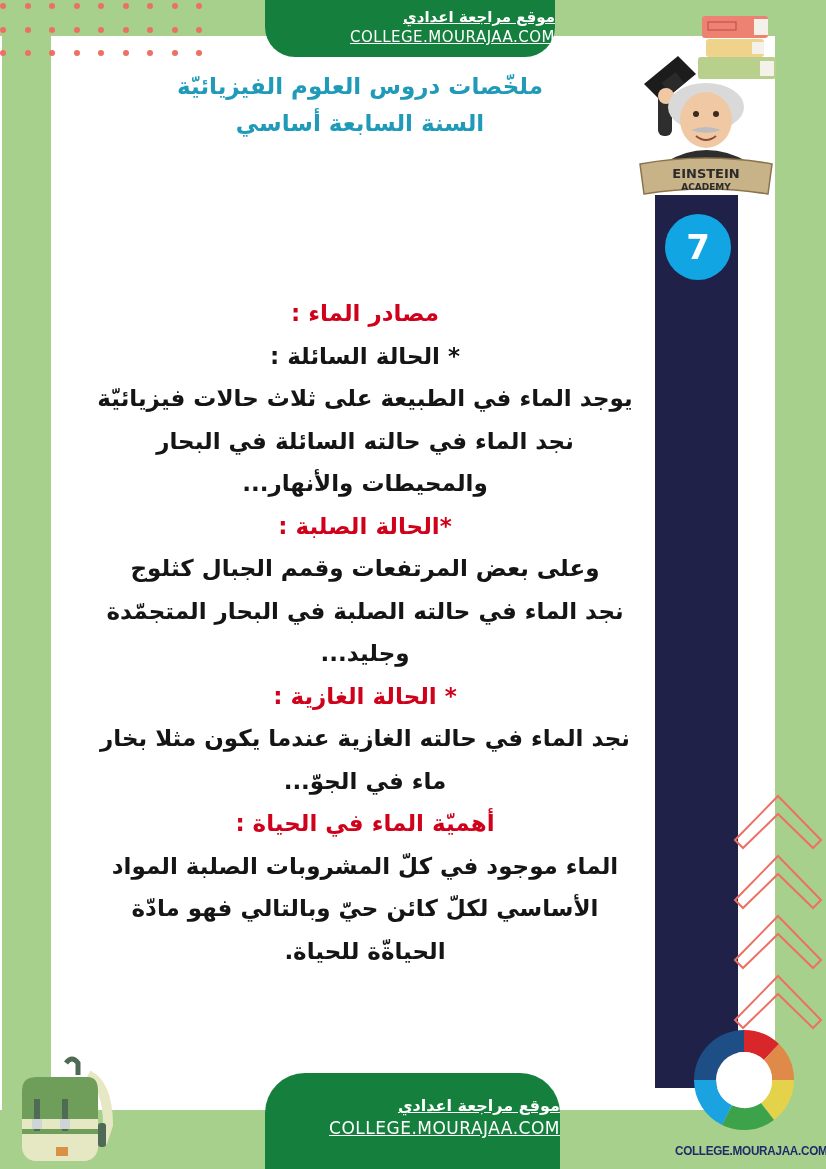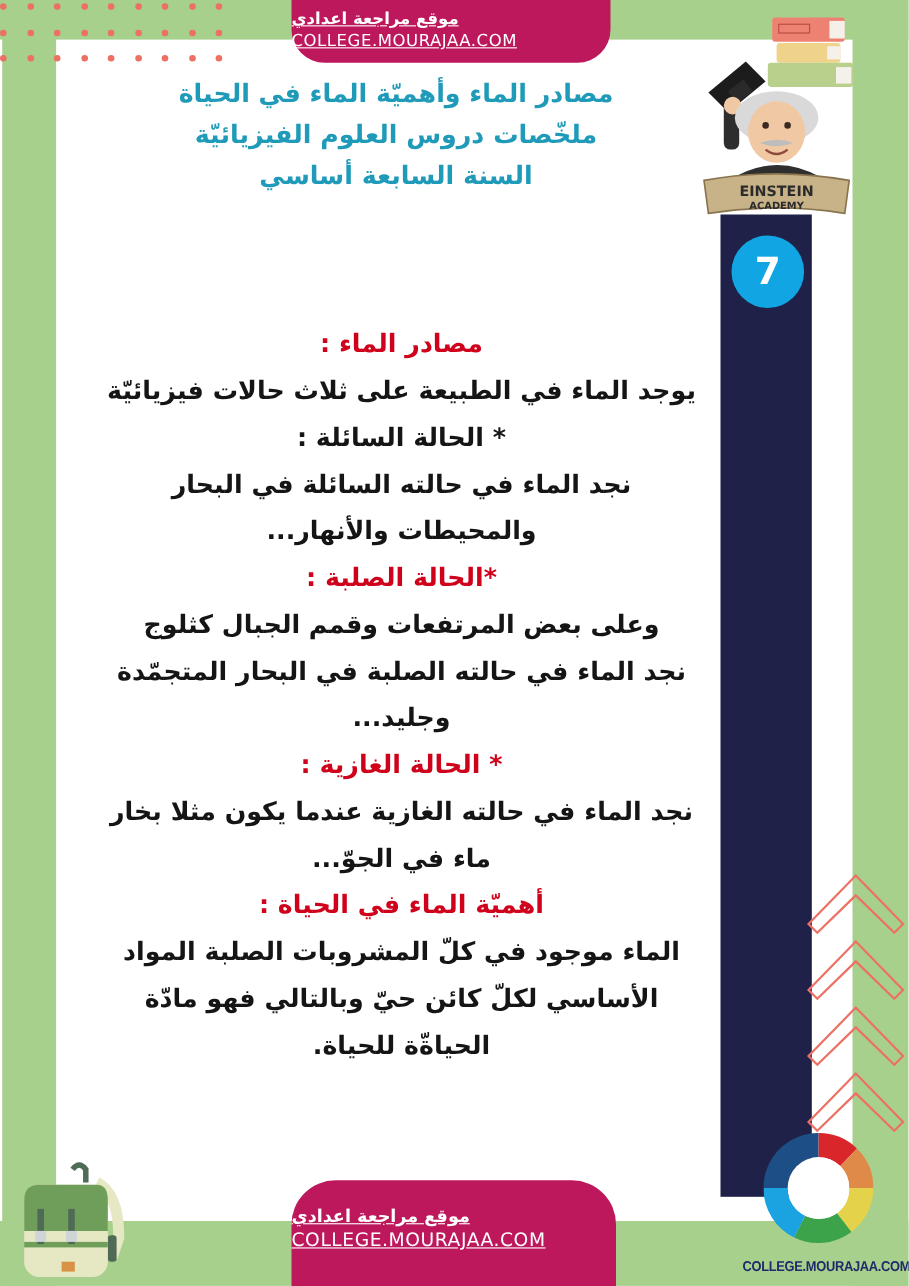--- a/index.html
+++ b/index.html
@@ -7,21 +7,21 @@
     body { position: relative; font-family: "DejaVu Sans", sans-serif; }
 
     .green { background: #a8d08d; position: absolute; }
     #top-band { left: 0; top: 0; width: 826px; height: 36px; }
     #left-strip { left: 2px; top: 0; width: 49px; height: 1169px; }
     #right-strip { left: 775px; top: 0; width: 51px; height: 1169px; }
     #bottom-band { left: 0; top: 1110px; width: 826px; height: 59px; }
     .dot { width: 6px; height: 6px; border-radius: 50%; background: #ec7063; position: absolute; }
 
     .url-tab {
-      position: absolute; background: #be185d; color: #fff; text-align: left;
+      position: absolute; background: #15803d; color: #fff; text-align: right;
       border-radius: 40px 40px 0 0;
     }
     #header-tab { left: 265px; top: 0; width: 290px; height: 57px; border-radius: 0 0 30px 30px; padding-top: 8px; }
     #footer-tab { left: 265px; top: 1073px; width: 295px; height: 96px; padding-top: 22px; }
     .url-tab .ar { font-size: 15px; font-weight: bold; text-decoration: underline; direction: rtl; line-height: 19px; }
     .url-tab .en { font-family: "DejaVu Sans", sans-serif; font-size: 15px; text-decoration: underline; letter-spacing: 0.5px; line-height: 20px; }
     #footer-tab .ar { font-size: 16px; line-height: 22px; }
     #footer-tab .en { font-size: 17px; line-height: 22px; }
 
     #title-block {
@@ -91,21 +91,20 @@
     <span class="dot" style="left: 171.5px; top: 50px;"></span>
     <span class="dot" style="left: 196px; top: 50px;"></span>
   </div>
 
 <div id="header-tab" class="url-tab">
   <div class="ar">موقع مراجعة اعدادي</div>
   <div class="en">COLLEGE.MOURAJAA.COM</div>
 </div>
 
 <div id="title-block">
-  <div>مصادر الماء وأهميّة الماء في الحياة</div>
   <div>ملخّصات دروس العلوم الفيزيائيّة</div>
   <div>السنة السابعة أساسي</div>
 </div>
 
 <svg id="einstein" viewBox="0 0 140 185">
 
   <rect x="66" y="4" width="66" height="22" rx="3" fill="#ee8272"></rect>
   <rect x="118" y="7" width="14" height="16" fill="#f4f1ea"></rect>
   <rect x="72" y="10" width="28" height="8" fill="none" stroke="#b84a3e" stroke-width="1"></rect>
   <rect x="70" y="27" width="58" height="18" rx="3" fill="#f0d38a"></rect>
@@ -132,22 +131,22 @@
   <path d="M4 152 Q70 140 136 152 L132 182 Q70 172 8 182Z" fill="#c8b287" stroke="#8a744e" stroke-width="1.5"></path>
   <text x="70" y="166" text-anchor="middle" font-family="DejaVu Sans, sans-serif" font-weight="bold" font-size="13" fill="#2b2b2b">EINSTEIN</text>
   <text x="70" y="178" text-anchor="middle" font-family="DejaVu Sans, sans-serif" font-weight="bold" font-size="9" fill="#2b2b2b">ACADEMY</text>
 </svg>
 
 <div id="navy-bar"></div>
 <div id="page-number">7</div>
 
 <div id="content">
     <div class="h">مصادر الماء :</div>
+    <div class="p">* الحالة السائلة :</div>
     <div class="p">يوجد الماء في الطبيعة على ثلاث حالات فيزيائيّة</div>
-    <div class="p">* الحالة السائلة :</div>
     <div class="p">نجد الماء في حالته السائلة في البحار</div>
     <div class="p">والمحيطات والأنهار...</div>
     <div class="h">*الحالة الصلبة :</div>
     <div class="p">وعلى بعض المرتفعات وقمم الجبال كثلوج</div>
     <div class="p">نجد الماء في حالته الصلبة في البحار المتجمّدة</div>
     <div class="p">وجليد...</div>
     <div class="h">* الحالة الغازية :</div>
     <div class="p">نجد الماء في حالته الغازية عندما يكون مثلا بخار</div>
     <div class="p">ماء في الجوّ...</div>
     <div class="h">أهميّة الماء في الحياة :</div>

